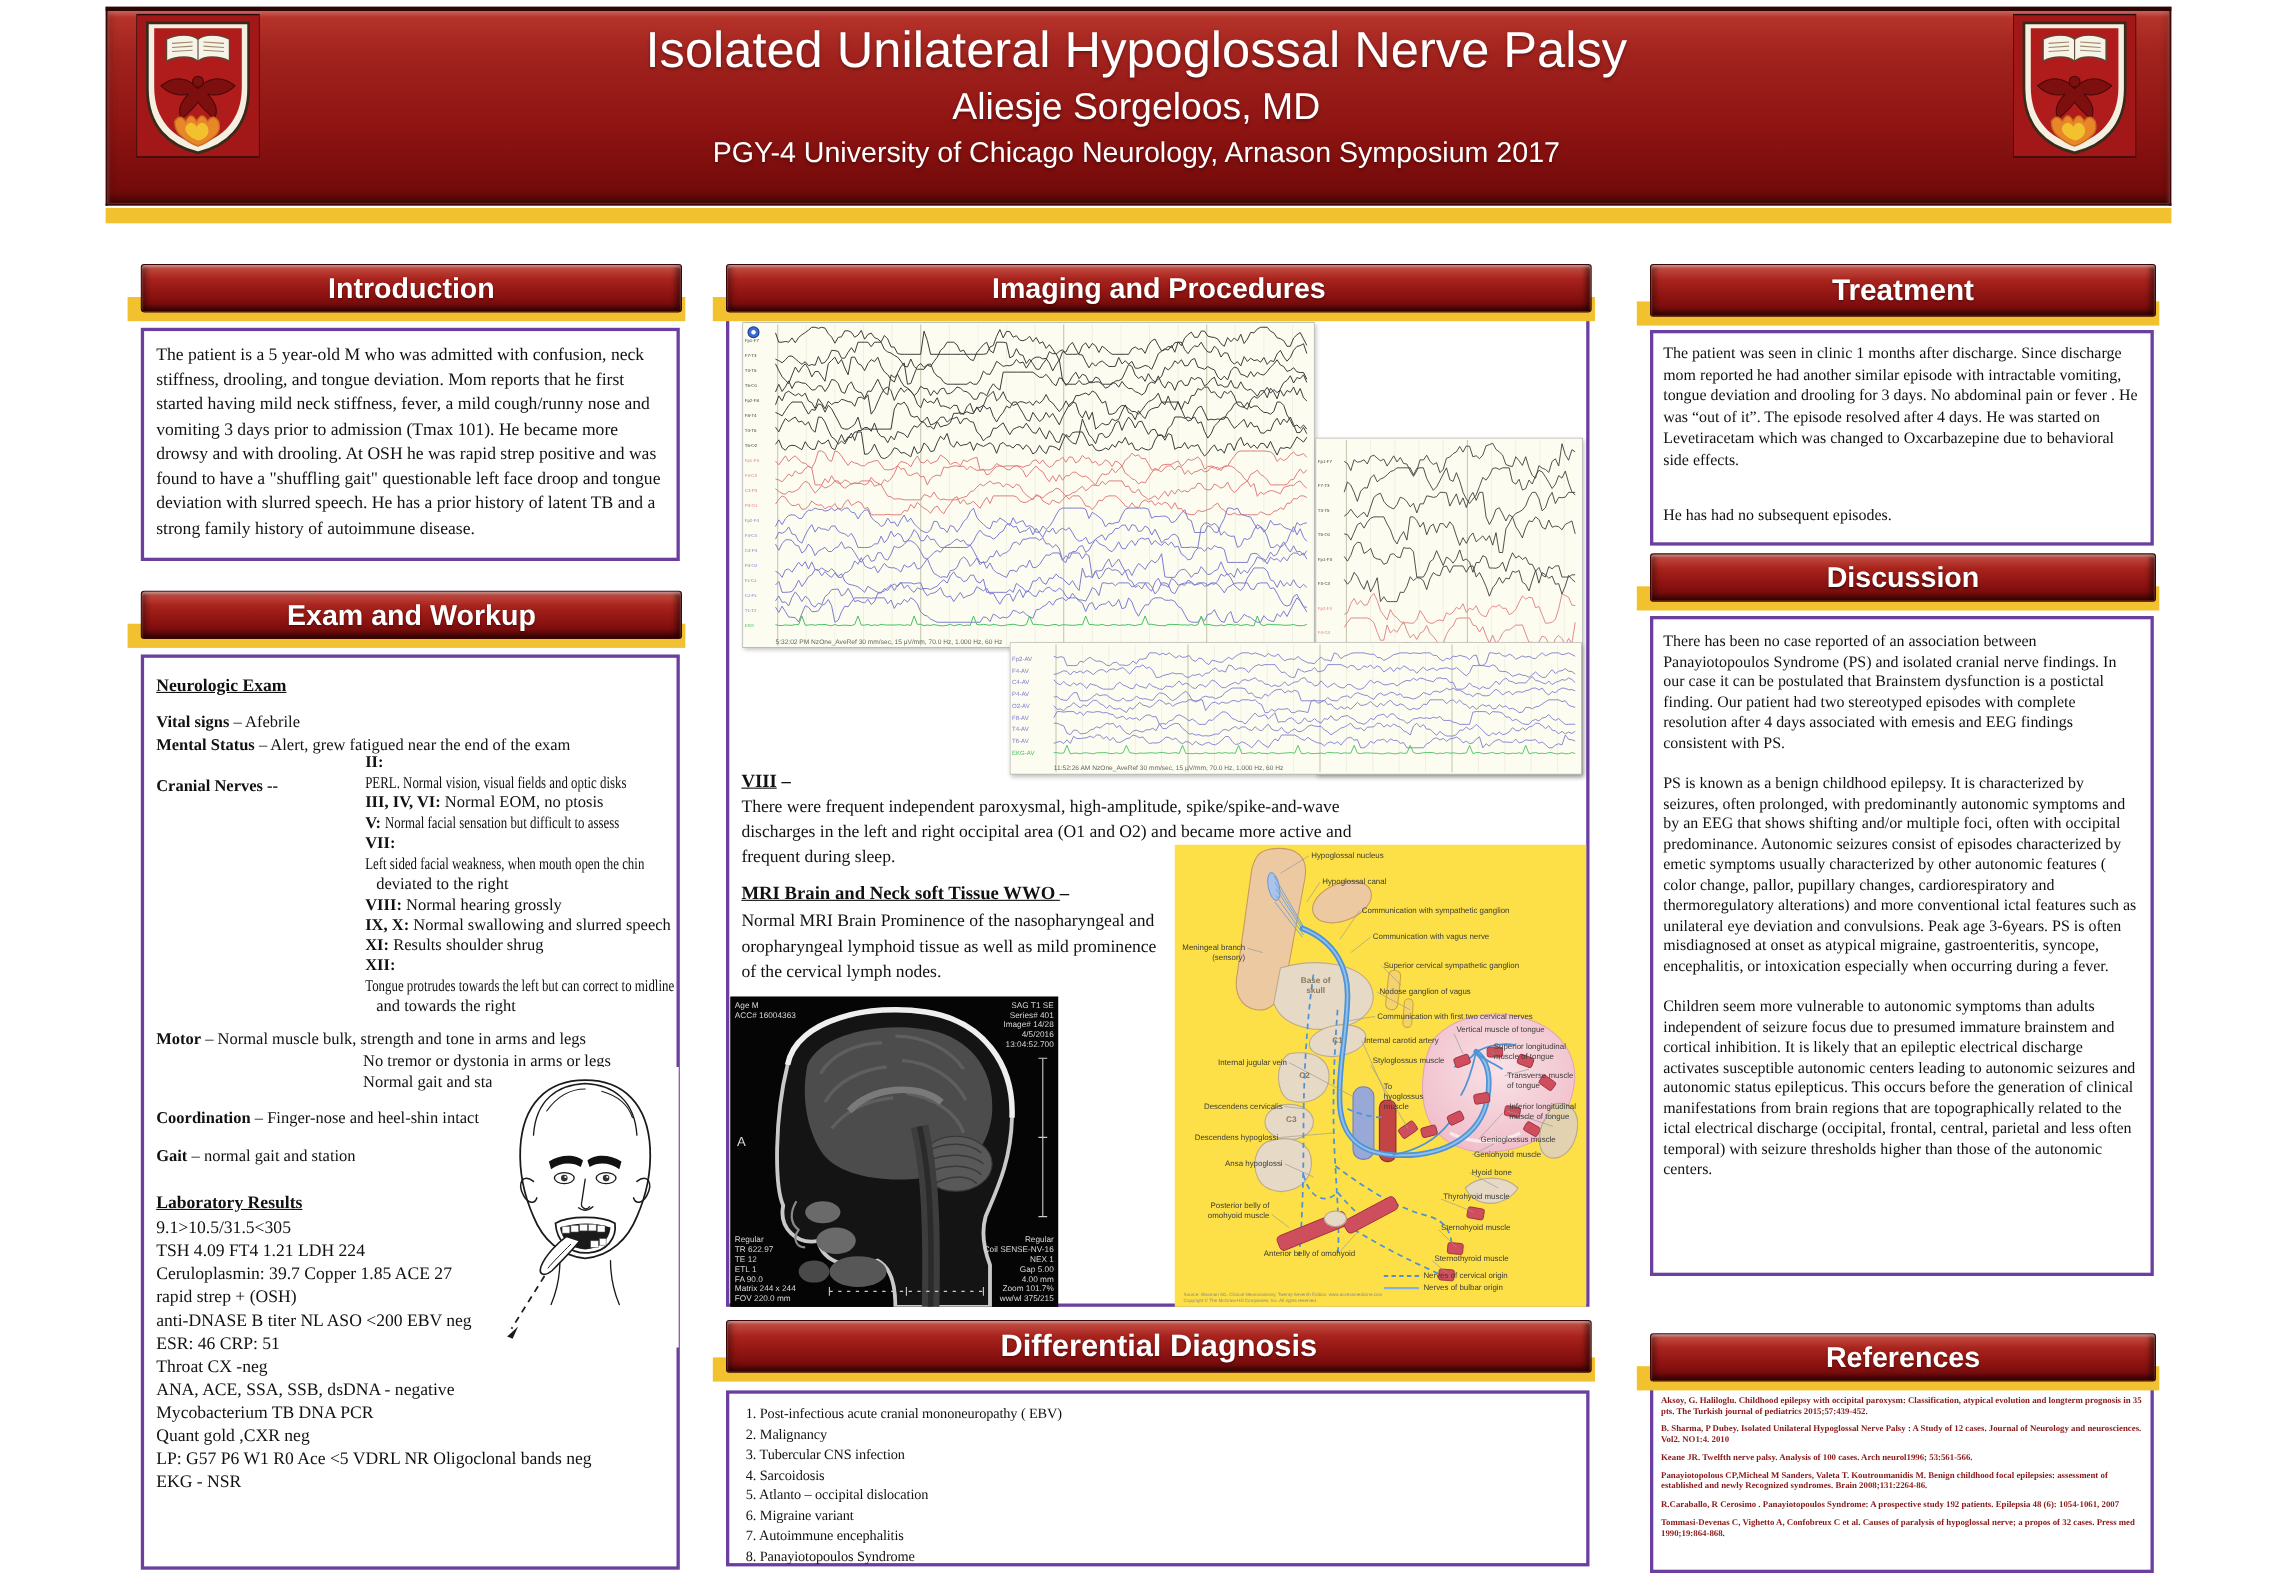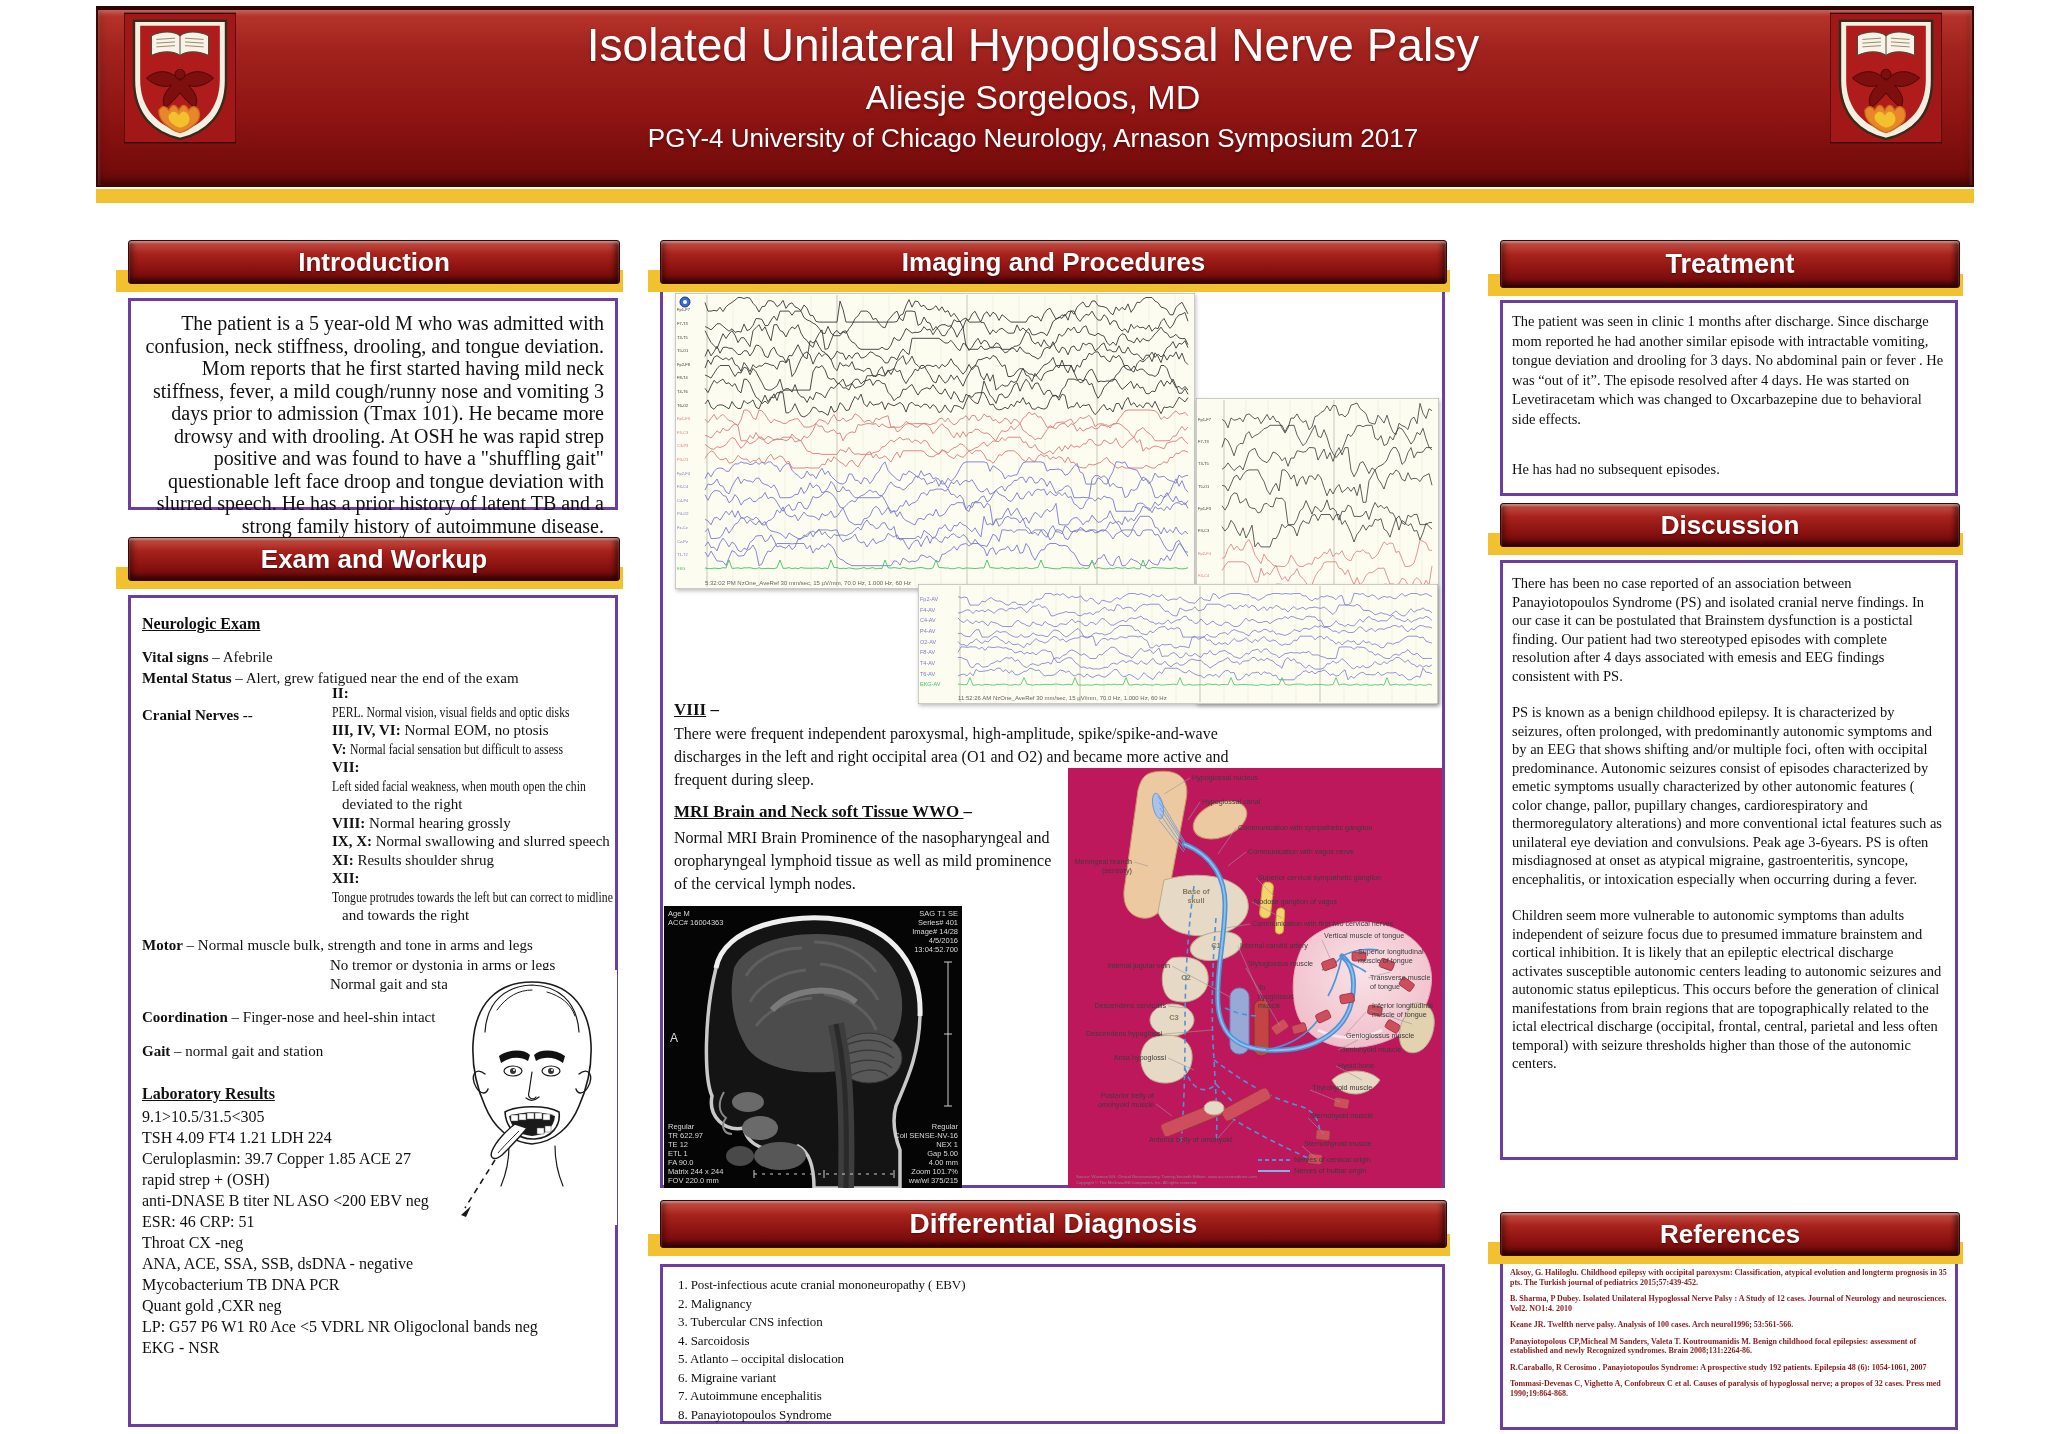--- a/index.html
+++ b/index.html
@@ -27,37 +27,37 @@
     box-shadow:inset 0 2px 2px rgba(255,255,255,.4), inset 0 -4px 6px rgba(0,0,0,.5),
                inset 5px 0 5px rgba(0,0,0,.2), inset -5px 0 5px rgba(0,0,0,.35);
     text-shadow:0 1px 2px rgba(0,0,0,.45)}
   
   .pbox{position:absolute;background:#fff;border:3px solid #6b3fa0;box-sizing:border-box;z-index:1}
   .txt{position:absolute;z-index:4}
   .u{text-decoration:underline}
   b{font-weight:bold}
   .cond{display:inline-block;transform:scaleX(.78);transform-origin:0 60%;white-space:nowrap}
   .cont{margin-left:10px}
-  #intro-body{font-size:20px;line-height:22.5px;width:462px;text-align:right}
+  #intro-body{font-size:16px;line-height:22.5px;width:462px;text-align:left}
   .exam{font-size:15px;line-height:19px}
   #cranial-list div{line-height:18.5px;font-size:15px}
   #labs div{font-size:16px;line-height:21px}
   #motor-sub div{line-height:19px}
   #veeg-body,#mri-body{font-size:16px;line-height:23px}
   .imghead{font-size:17px;font-weight:bold}
   #diff-list div{font-size:13px;line-height:18.5px;letter-spacing:-.1px}
   .rtxt{font-size:14.5px;line-height:19.5px}
   #disc-text p{margin:0 0 18px 0;font-size:14.5px;line-height:18.5px}
   #ref-list div{font-size:8px;line-height:9.5px;margin-bottom:7px;font-weight:bold;color:#8a1a1a;
     font-family:"Liberation Serif",serif}
   .eegpanel{position:absolute;z-index:4;background:#fcfcf0;box-shadow:1px 2px 4px rgba(0,0,0,.25)}
   #face-wrap{position:absolute;left:447px;top:970px;width:170px;height:255px;background:#fff;z-index:6}
   #mri-wrap{position:absolute;left:664px;top:906px;width:298px;height:282px;background:#000;z-index:4}
   .mriov{position:absolute;color:#d8d8d8;font-family:"Liberation Sans",sans-serif;font-size:7.5px;line-height:9px;z-index:2}
-  #anat-wrap{position:absolute;left:1068px;top:768px;width:374px;height:420px;background:#be185d;z-index:5}
+  #anat-wrap{position:absolute;left:1068px;top:768px;width:374px;height:420px;background:#fde047;z-index:5}
 </style>
 </head>
 <body>
 
 <div id="poster">
 
   <div id="hdr-band"></div>
   <div id="hdr-gold"></div>
   <div id="hdr-text">
     <div class="t1">Isolated Unilateral Hypoglossal Nerve Palsy</div>

